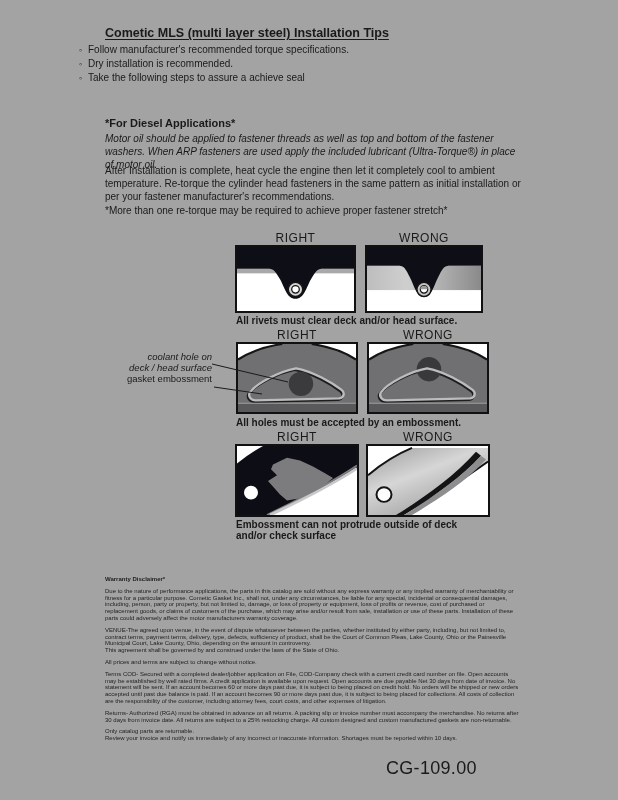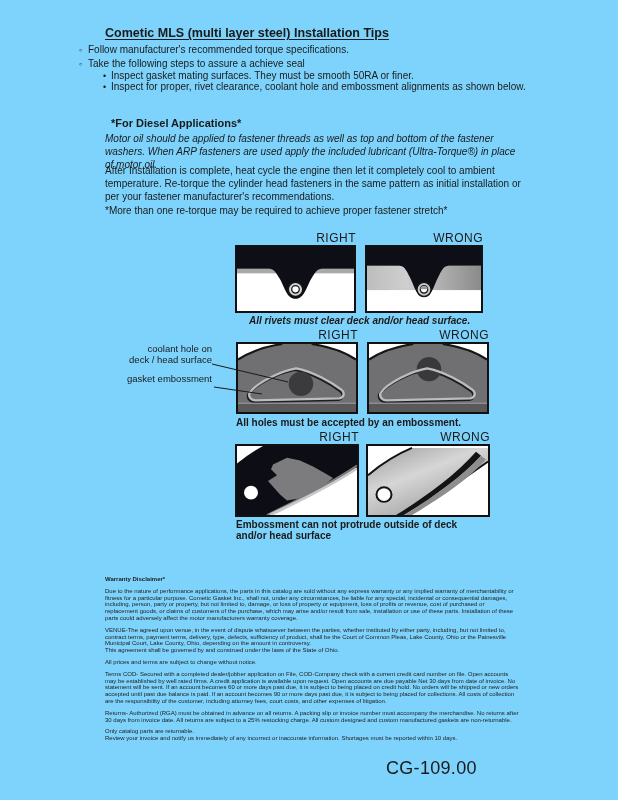--- a/index.html
+++ b/index.html
@@ -1,64 +1,61 @@
 <!DOCTYPE html>
 <html><head>
 <meta charset="utf-8">
 <style>
   html,body { margin:0; padding:0; background:#ffffff; }
   .page {
-    position:relative; width:618px; height:800px; background:#7dd3fc;
+    position:relative; width:618px; height:800px; background:#a3a3a3;
     font-family:"Liberation Sans", sans-serif; color:#1a1a1a; overflow:hidden;
   }
   .title {
     position:absolute; left:105px; top:26px; margin:0;
     font-size:12.5px; font-weight:bold; text-decoration:underline; text-underline-offset:2px;
   }
   .tips { position:absolute; left:79px; top:43px; font-size:10px; }
   .tip-row { line-height:14px; white-space:nowrap; }
   .tip-row .bglyph { display:inline-block; width:9px; font-size:9px; }
   .subtips { margin-left:24px; }
   .subtip-row { line-height:10.5px; white-space:nowrap; }
   .subtip-row .bglyph { display:inline-block; width:8px; font-size:9px; }
-  .diesel-heading { position:absolute; left:111px; top:117px; margin:0; font-size:11px; font-weight:bold; }
+  .diesel-heading { position:absolute; left:105px; top:117px; margin:0; font-size:11px; font-weight:bold; }
   .para { position:absolute; left:105px; width:420px; margin:0; font-size:10px; line-height:13px; }
   .p1 { top:132px;font-style:italic; }
   .p2 { top:164px; }
   .p3 { top:204px; }
 
-  .dlabel { position:absolute; font-size:12px; letter-spacing:0.5px; text-align:right; }
+  .dlabel { position:absolute; font-size:12px; letter-spacing:0.5px; text-align:center; }
   .panel { position:absolute; border:2px solid #111; box-sizing:border-box; background:#fff; }
   .panel svg { display:block; width:100%; height:100%; }
   .caption { position:absolute; font-size:10px; font-weight:bold; line-height:11px; }
 
   .annot { position:absolute; left:80px; width:132px; text-align:right; font-size:9.5px; line-height:10.5px; }
-  .annot-1 { top:344px; }
+  .annot-1 { top:352px;font-style:italic; }
   .annot-2 { top:374px; }
   .leader-overlay { position:absolute; left:110px; top:340px; width:200px; height:60px; pointer-events:none; }
 
   .disclaimer { position:absolute; left:105px; top:576px; width:414px; font-size:6px; line-height:6.8px; color:#222; }
   .disclaimer h3 { margin:0; font-size:6px; font-weight:bold; }
   .disclaimer p { margin:5px 0 0 0; white-space:pre-line; }
   .page-number { position:absolute; left:386px; top:758px; font-size:18px; letter-spacing:0.3px; }
 </style>
 </head>
 <body>
 
 <div class="page">
 
   <h1 class="title">Cometic MLS (multi layer steel) Installation Tips</h1>
 
   <div class="tips">
     <div class="tip-row"><span class="bglyph">◦</span><span>Follow manufacturer's recommended torque specifications.</span></div>
+    <div class="tip-row"><span class="bglyph">◦</span><span>Dry installation is recommended.</span></div>
     <div class="tip-row"><span class="bglyph">◦</span><span>Take the following steps to assure a achieve seal</span></div>
-    <div class="subtips">
-      <div class="subtip-row"><span class="bglyph">•</span><span>Inspect gasket mating surfaces.  They must be smooth 50RA or finer.</span></div>
-      <div class="subtip-row"><span class="bglyph">•</span><span>Inspect for proper, rivet clearance, coolant hole and embossment alignments as shown below.</span></div>
-    </div>
   </div>
 
   <h2 class="diesel-heading">*For Diesel Applications*</h2>
   <p class="para p1">Motor oil should be applied to fastener threads as well as top and bottom of the fastener washers. When ARP fasteners are used apply the included lubricant (Ultra-Torque®) in place of motor oil.</p>
   <p class="para p3">*More than one re-torque may be required to achieve proper fastener stretch*</p>
   <p class="para p2">After Installation is complete, heat cycle the engine then let it completely cool to ambient temperature. Re-torque the cylinder head fasteners in the same pattern as initial installation or per your fastener manufacturer's recommendations.</p>
 
   <div class="dlabel" style="left:235px; top:231px; width:121px;">RIGHT</div>
   <div class="dlabel" style="left:365px; top:231px; width:118px;">WRONG</div>
   <div class="panel" style="left:235px; top:245px; width:121px; height:68px;">
@@ -81,21 +78,21 @@
       </defs>
       <rect x="0" y="0" width="120" height="68" fill="#ffffff"></rect>
       <rect x="0" y="20" width="120" height="26" fill="url(#g1)"></rect>
       <rect x="0" y="46" width="120" height="22" fill="#ffffff"></rect>
       <path d="M0,0 H120 V20 H86 C81,20 79,24 75,32 C70,42 68,53 60,53 C52,53 50,42 45,32 C41,24 39,20 34,20 H0 Z" fill="#0e0e16"></path>
       <circle cx="60" cy="45" r="7.5" fill="#c6c6c6" stroke="#141414" stroke-width="1.6"></circle>
       <circle cx="60" cy="45" r="3.9" fill="#ffffff" stroke="#141414" stroke-width="1.3"></circle>
       <path d="M56.1,45 a3.9,3.9 0 0 1 7.8,0 Z" fill="#9a9a9a"></path>
     </svg>
   </div>
-  <div class="caption" style="left:249px; top:315px;font-style:italic;">All rivets must clear deck and/or head surface.</div>
+  <div class="caption" style="left:236px; top:315px;">All rivets must clear deck and/or head surface.</div>
 
   <div class="dlabel" style="left:236px; top:328px; width:122px;">RIGHT</div>
   <div class="dlabel" style="left:367px; top:328px; width:122px;">WRONG</div>
   <div class="panel" style="left:236px; top:342px; width:122px; height:72px;">
     <svg viewBox="0 0 120 70" preserveAspectRatio="none">
       <rect x="0" y="0" width="120" height="70" fill="#707072"></rect>
       <path d="M0,0 H45 Q18,4 0,16 Z" fill="#ffffff"></path>
       <path d="M120,0 H75 Q102,4 120,16 Z" fill="#ffffff"></path>
       <path d="M45,0 Q18,4 0,16" fill="none" stroke="#151515" stroke-width="2.2"></path>
       <path d="M75,0 Q102,4 120,16" fill="none" stroke="#151515" stroke-width="2.2"></path>
@@ -159,21 +156,21 @@
       <path d="M0,30 C14,18 30,8 44,2 H120 V16 C88,40 52,62 30,71 H0 Z" fill="url(#g3)"></path>
       <path d="M0,30 C14,18 30,8 44,2" fill="none" stroke="#141414" stroke-width="2"></path>
       <path d="M30,71 C52,62 88,40 120,16" fill="none" stroke="#141414" stroke-width="1.8"></path>
       <path d="M28,71 C52,56 86,32 108,6 L113,10 C92,34 58,57 36,71 Z" fill="#141414"></path>
       <path d="M36,71 C58,57 92,34 113,10 L118,14 C97,38 64,59 44,71 Z" fill="#8e8e90"></path>
       <circle cx="16" cy="50" r="7.5" fill="#ffffff" stroke="#141414" stroke-width="2"></circle>
     </svg>
   </div>
   <div class="caption" style="left:236px; top:519px;">
     <div>Embossment can not protrude outside of deck</div>
-    <div>and/or head surface</div>
+    <div>and/or check surface</div>
   </div>
 
   <div class="disclaimer">
     <h3>Warranty Disclaimer*</h3>
     <p>Due to the nature of performance applications, the parts in this catalog are sold without any express warranty or any implied warranty of merchantability or fitness for a particular purpose.  Cometic Gasket Inc., shall not, under any circumstances, be liable for any special, incidental or consequential damages, including, person, party or property, but not limited to, damage, or loss of property or equipment, loss of profits or revenue, cost of purchased or replacement goods, or claims of customers of the purchase, which may arise and/or result from sale, installation or use of these parts.  Installation of these parts could adversely affect the motor manufacturers warranty coverage.</p>
     <p>VENUE-The agreed upon venue, in the event of dispute whatsoever between the parties, whether instituted by either party, including, but not limited to, contract terms, payment terms, delivery, type, defects, sufficiency of product, shall be the Court of Common Pleas, Lake County, Ohio or the Painesville Municipal Court, Lake County, Ohio, depending on the amount in controversy.
 This agreement shall be governed by and construed under the laws of the State of Ohio.</p>
     <p>All prices and terms are subject to change without notice.</p>
     <p>Terms COD- Secured with a completed dealer/jobber application on File, COD-Company check with a current credit card number on file.  Open accounts may be established by well rated firms.  A credit application is available upon request.  Open accounts are due payable Net 30 days from date of invoice.  No statement will be sent.  If an account becomes 60 or more days past due, it is subject to being placed on credit hold.  No orders will be shipped or new orders accepted until past due balance is paid.  If an account becomes 90 or more days past due, it is subject to being placed for collections.  All costs of collection are the responsibility of the customer, including attorney fees, court costs, and other expenses of litigation.</p>
     <p>Returns- Authorized (RGA) must be obtained in advance on all returns.  A packing slip or invoice number must accompany the merchandise.  No returns after 30 days from invoice date.  All returns are subject to a 25% restocking charge.  All custom designed and custom manufactured gaskets are non-returnable.</p>

